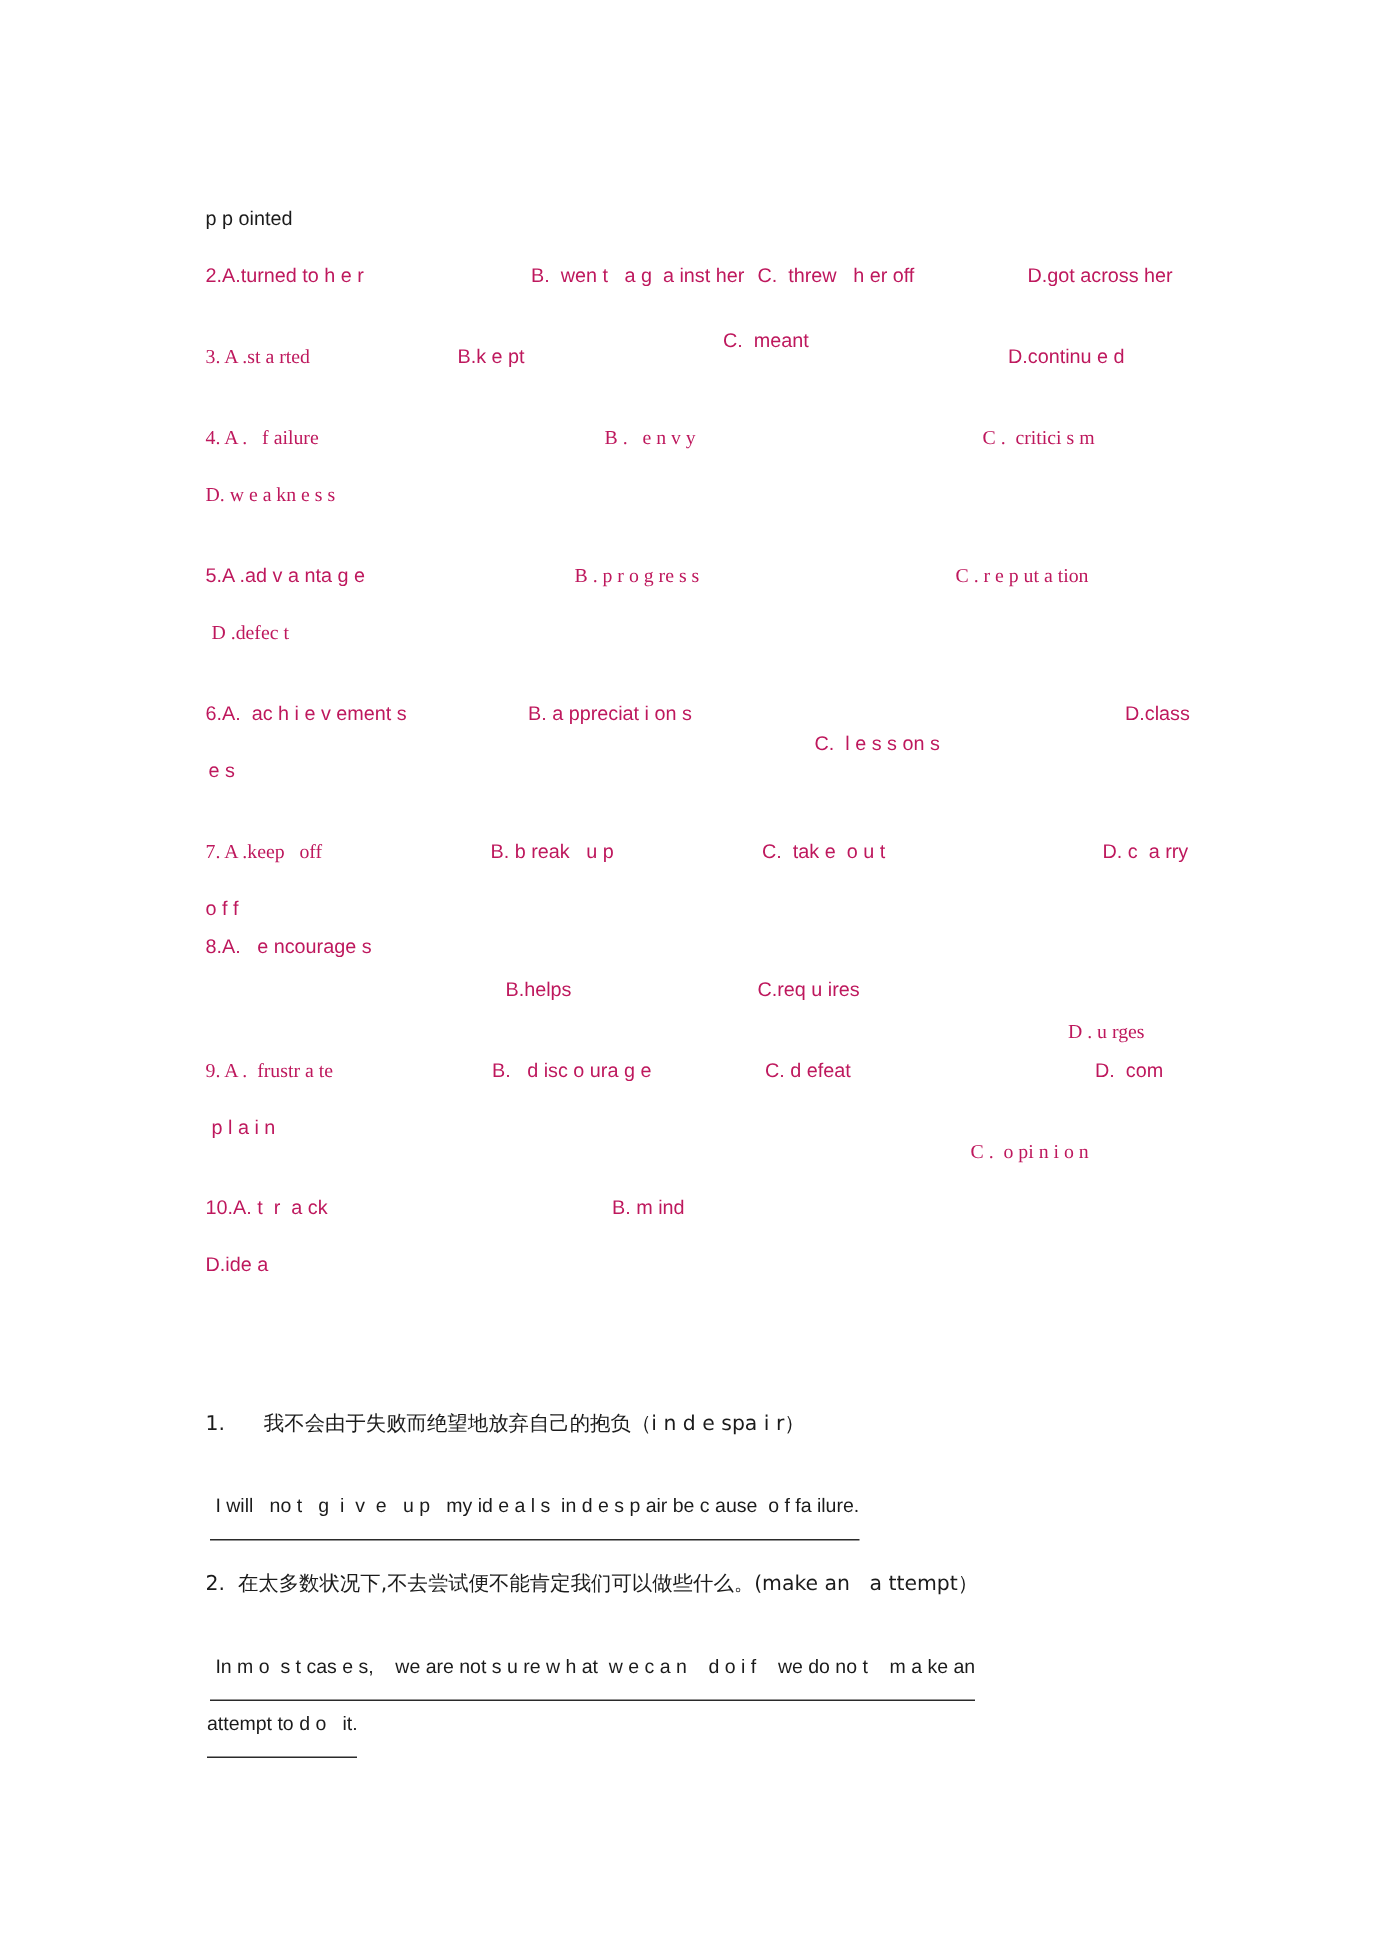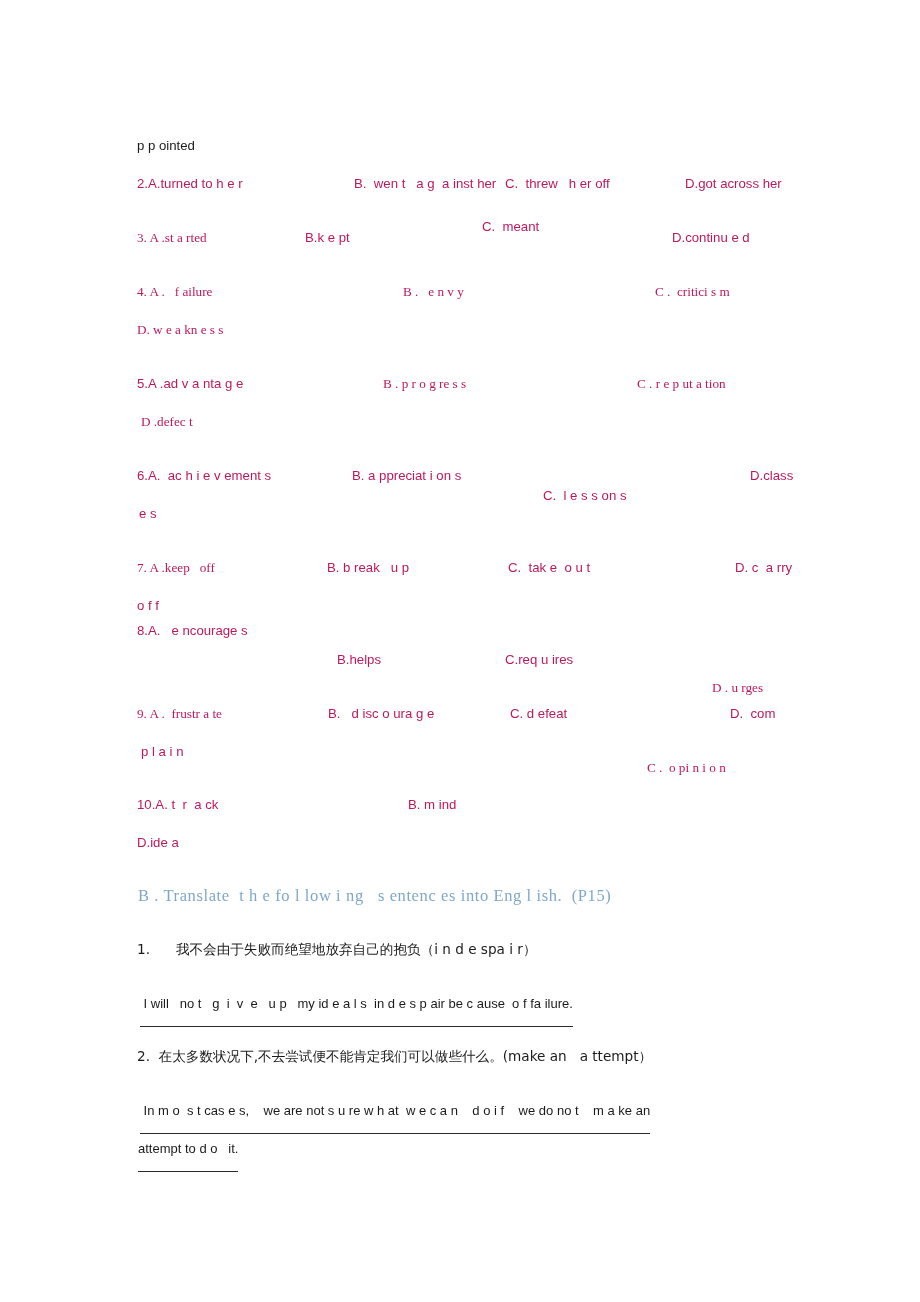--- a/index.html
+++ b/index.html
@@ -144,21 +144,20 @@
     <div class="opt" style="left:141px; top:744px;">p l a i n</div>
   </div>
 
   <div>
     <div class="opt" style="left:137px; top:797px;">10.A. t  r  a ck</div>
     <div class="opt" style="left:408px; top:797px;">B. m ind</div>
     <div class="opt sf" style="left:647px; top:760px;">C .  o pi n i o n</div>
     <div class="opt" style="left:137px; top:835px;">D.ide a</div>
   </div>
 
-  <div class="section-heading" style="left:138px; top:886px;">B . Translate  t h e fo l low i ng   s entenc es into Eng l ish.  (P15)</div>
 
   <div>
     <div class="cn" style="left:137px; top:940px;">1.      我不会由于失败而绝望地放弃自己的抱负（i n d e spa i r）</div>
     <div class="answer" style="left:140px; top:995px;"> I will   no t   g  i  v  e   u p   my id e a l s  in d e s p air be c ause  o f fa ilure.</div>
   </div>
 
   <div>
     <div class="cn" style="left:137px; top:1047px;">2.  在太多数状况下,不去尝试便不能肯定我们可以做些什么。(make an   a ttempt）</div>
     <div class="answer" style="left:140px; top:1102px;"> In m o  s t cas e s,    we are not s u re w h at  w e c a n    d o i f    we do no t    m a ke an</div>
     <div class="answer" style="left:138px; top:1140px;">attempt to d o   it.</div>

